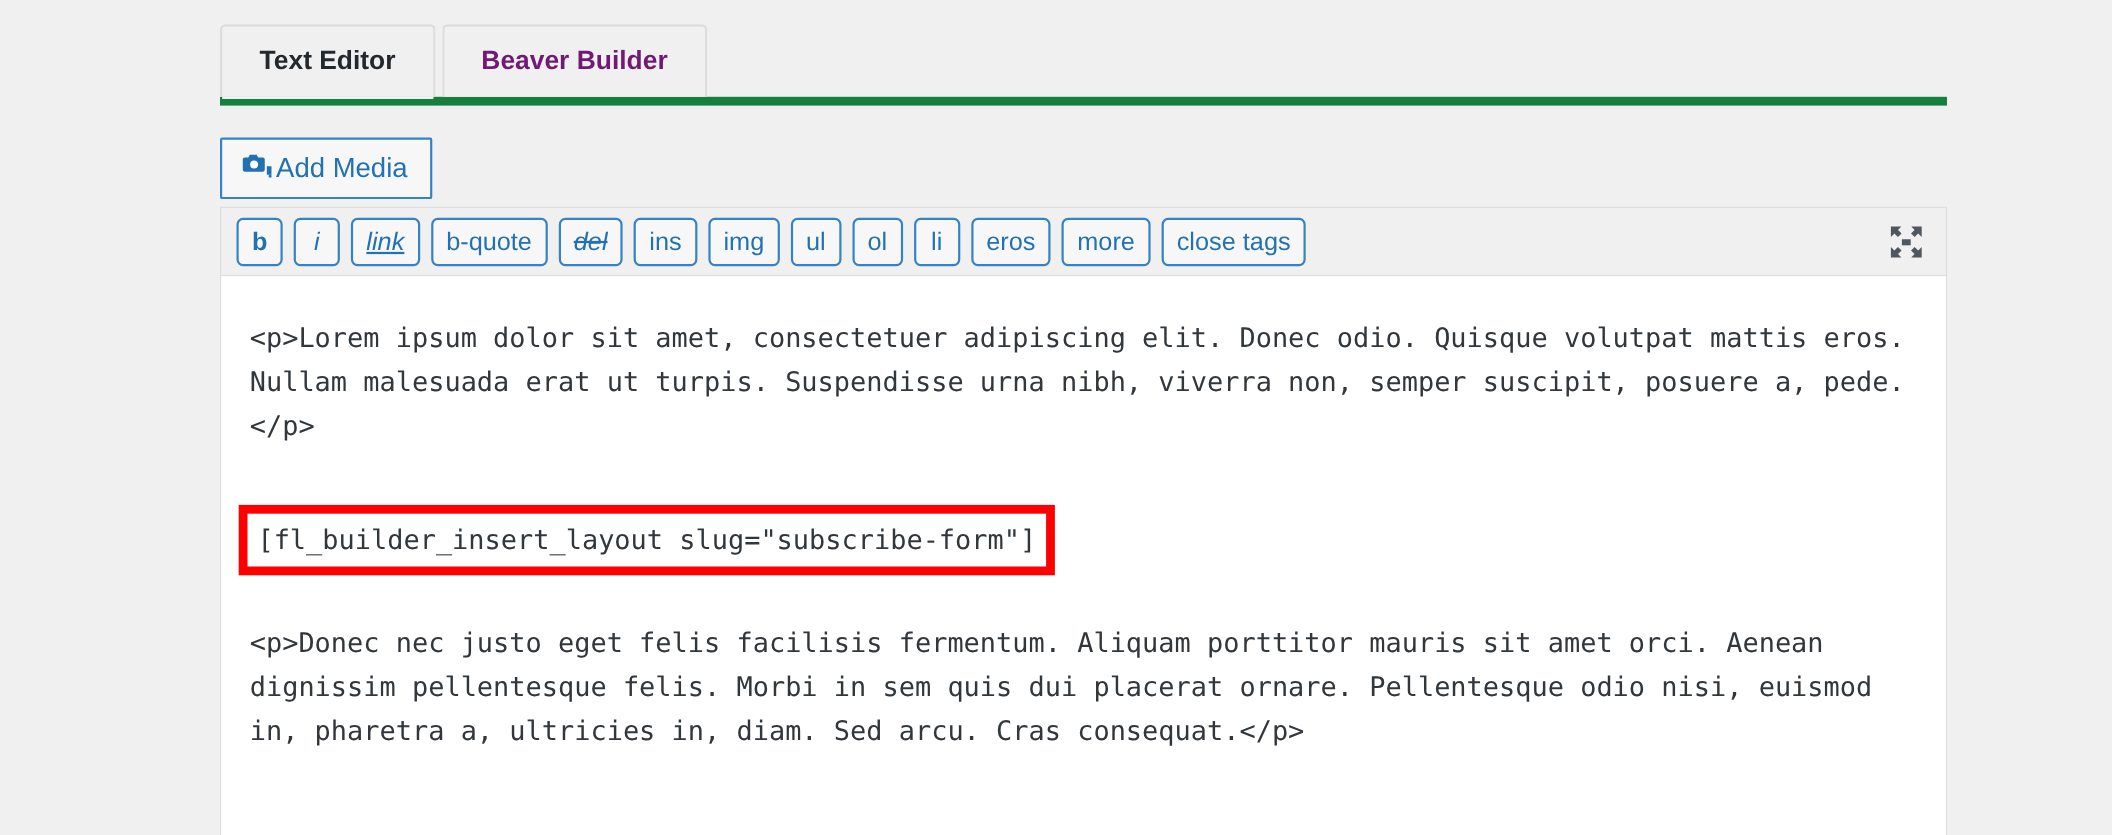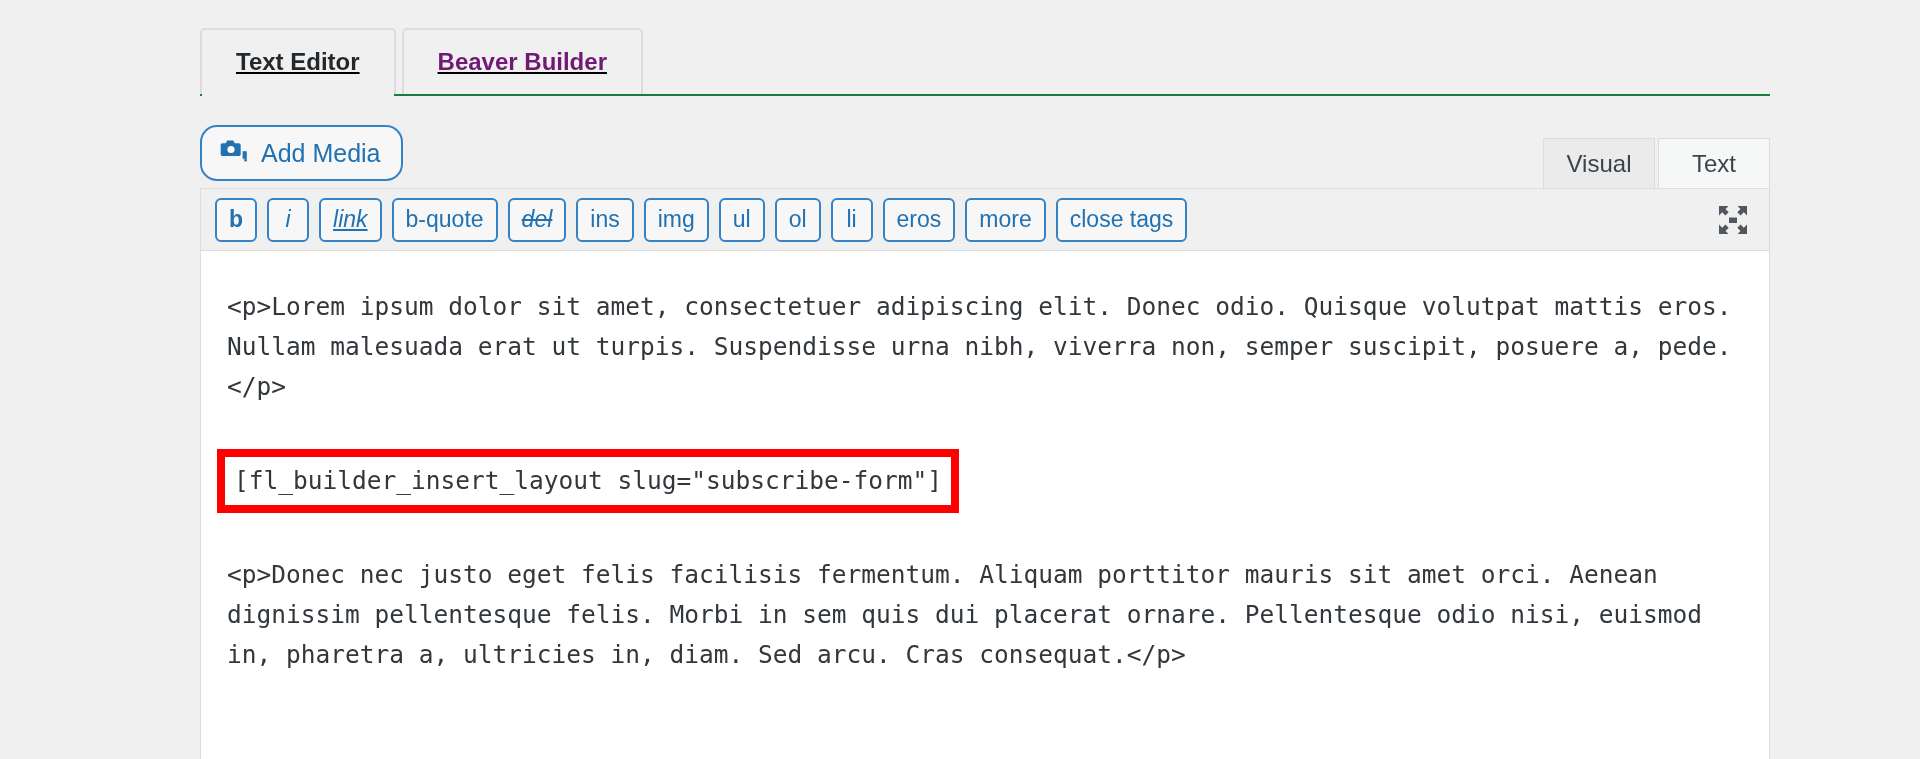--- a/index.html
+++ b/index.html
@@ -23,23 +23,22 @@
 
   
   .tabs-row {
     position: absolute;
     left: 200px;
     top: 26px;
     width: 1570px;
     height: 70px;
     display: flex;
     align-items: flex-end;
-    border-bottom: 2px solid #15803d;
-    box-sizing: border-box;
-    text-decoration: underline;
+    border-bottom: 8px solid #15803d;
+    box-sizing: border-box;
   }
   .tab {
     height: 66px;
     display: flex;
     align-items: center;
     justify-content: center;
     padding: 0 34px;
     font-size: 24px;
     box-sizing: border-box;
     border: 2px solid #dcdcdc;
@@ -82,26 +81,26 @@
     position: relative;
     height: 78px;
   }
   .add-media-btn {
     position: absolute;
     left: 0;
     top: 15px;
     height: 56px;
     display: flex;
     align-items: center;
-    gap: 13px;
+    gap: 3px;
     padding: 0 20px 0 18px;
     box-sizing: border-box;
     background: #f7f7f7;
     border: 2px solid #3582c4;
-    border-radius: 17px;
+    border-radius: 2px;
     color: #2271b1;
     font-size: 25px;
     cursor: pointer;
     user-select: none;
     white-space: nowrap;
   }
   .camera-icon { display: block; }
 
   .view-switch {
     position: absolute;
@@ -198,21 +197,21 @@
     white-space: pre-wrap;
     word-break: break-word;
     margin: 0;
   }
   .code-gap { height: 40px; }
 
   .shortcode-line {
     display: inline-block;
     border: 8px solid #fe0000;
     padding: 4px 9px;
-    margin: 2px 0 2px -10px;
+    margin: 12px 0 2px -10px;
     background: #ffffff;
     white-space: pre;
     text-align: center;
   }
 </style>
 </head>
 <body>
 
 <div id="app">
 
@@ -233,28 +232,20 @@
           <svg width="28" height="24" viewBox="0 0 28 24" xmlns="http://www.w3.org/2000/svg">
             <path d="M7.2 2.6h6.1l1.5 2.6h4.0c1.1 0 1.9.85 1.9 1.9v9.1c0 1.05-.8 1.9-1.9 1.9H2.6c-1.05 0-1.9-.85-1.9-1.9V7.1c0-1.05.85-1.9 1.9-1.9h3.1l1.5-2.6z" fill="#2271b1"></path>
             <circle cx="11" cy="11.5" r="3.6" fill="#ffffff"></circle>
             <path d="M22.6 13.2h4.2v7.6h-4.2z" fill="#2271b1"></path>
             <path d="M24.3 20.8h2.5v2.6h-2.5z" fill="#2271b1"></path>
           </svg>
         </span>
         <span>Add Media</span>
       </div>
 
-      <div class="view-switch">
-        <div class="view-btn">
-          <span>Visual</span>
-        </div>
-        <div class="view-btn active">
-          <span>Text</span>
-        </div>
-      </div>
     </div>
 
     <div class="toolbar">
       <div class="qt-btn bold">
           <span>b</span>
         </div>
       <div class="qt-btn italic">
           <span>i</span>
         </div>
       <div class="qt-btn underline">

